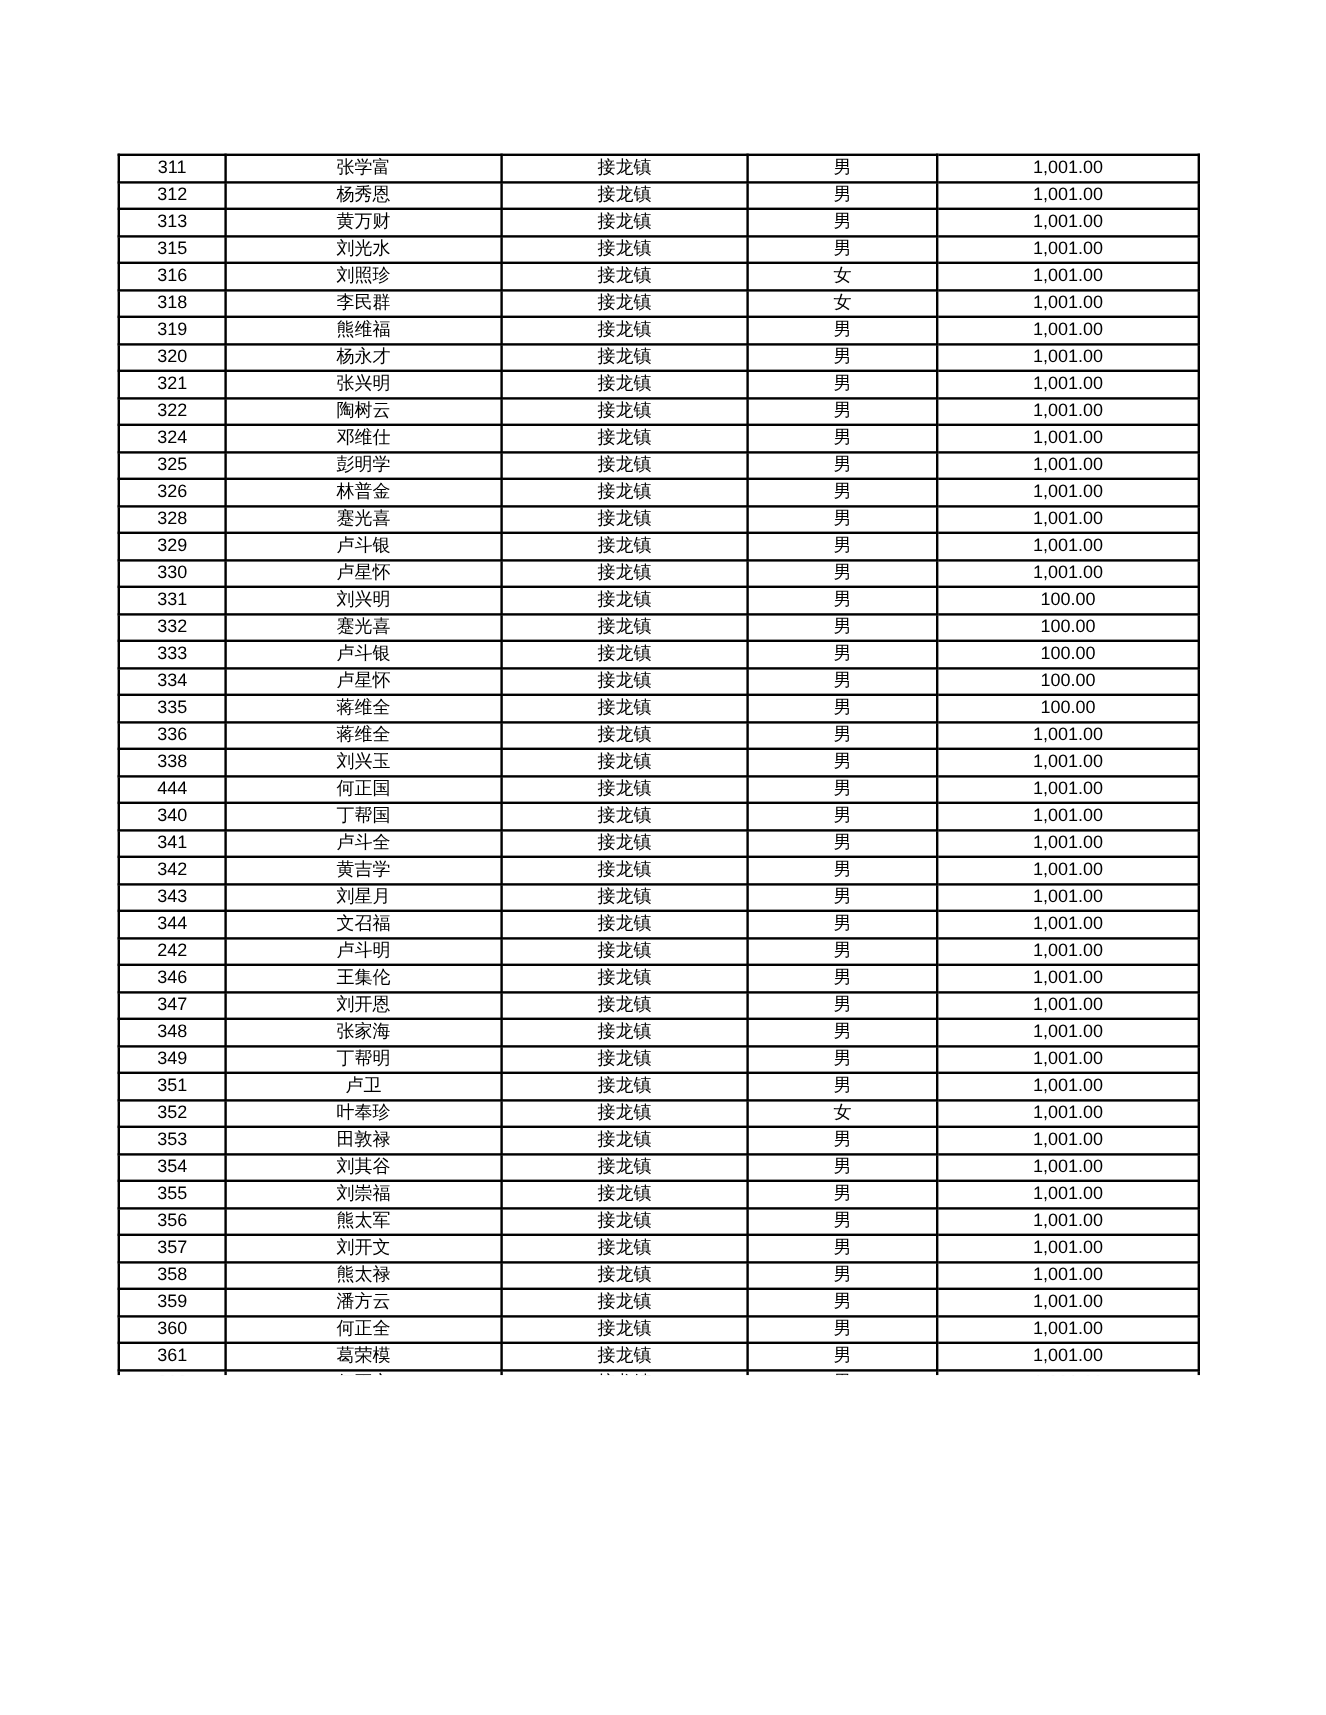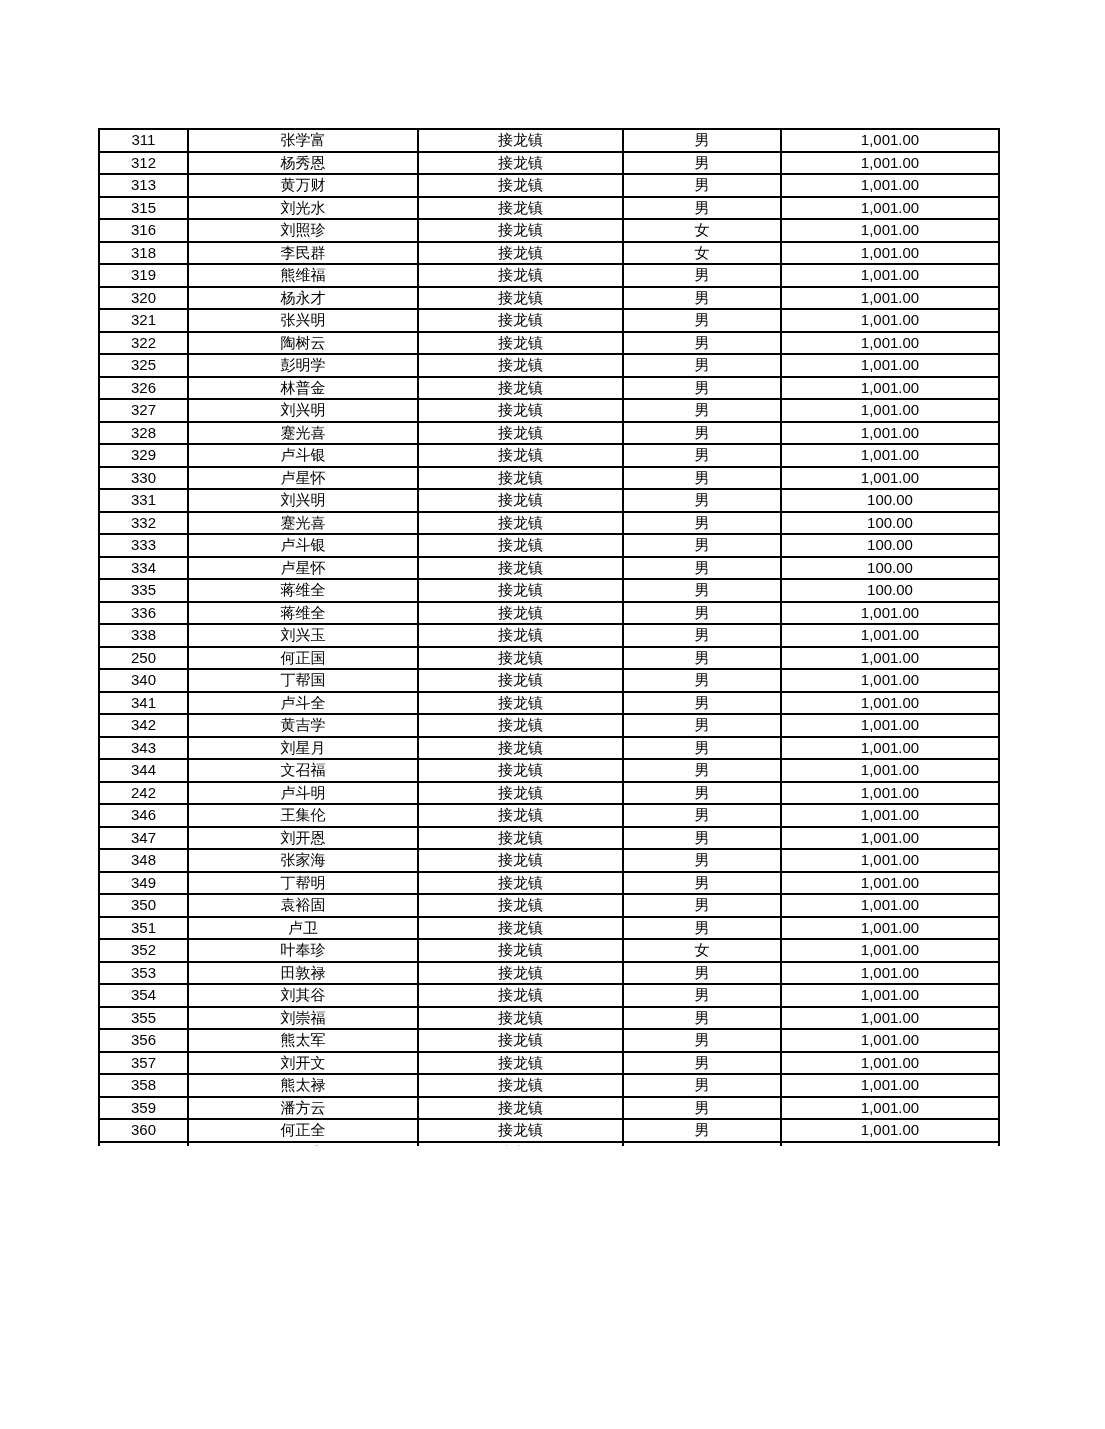--- a/index.html
+++ b/index.html
@@ -118,41 +118,41 @@
           <td>1,001.00</td>
         </tr>
         <tr>
           <td>322</td>
           <td>陶树云</td>
           <td>接龙镇</td>
           <td>男</td>
           <td>1,001.00</td>
         </tr>
         <tr>
+          <td>324</td>
+          <td>邓维仕</td>
+          <td>接龙镇</td>
+          <td>男</td>
+          <td>1,001.00</td>
+        </tr>
+        <tr>
           <td>325</td>
           <td>彭明学</td>
           <td>接龙镇</td>
           <td>男</td>
           <td>1,001.00</td>
         </tr>
         <tr>
           <td>326</td>
           <td>林普金</td>
           <td>接龙镇</td>
           <td>男</td>
           <td>1,001.00</td>
         </tr>
         <tr>
-          <td>327</td>
-          <td>刘兴明</td>
-          <td>接龙镇</td>
-          <td>男</td>
-          <td>1,001.00</td>
-        </tr>
-        <tr>
           <td>328</td>
           <td>蹇光喜</td>
           <td>接龙镇</td>
           <td>男</td>
           <td>1,001.00</td>
         </tr>
         <tr>
           <td>329</td>
           <td>卢斗银</td>
           <td>接龙镇</td>
@@ -209,21 +209,21 @@
           <td>1,001.00</td>
         </tr>
         <tr>
           <td>338</td>
           <td>刘兴玉</td>
           <td>接龙镇</td>
           <td>男</td>
           <td>1,001.00</td>
         </tr>
         <tr>
-          <td>250</td>
+          <td>444</td>
           <td>何正国</td>
           <td>接龙镇</td>
           <td>男</td>
           <td>1,001.00</td>
         </tr>
         <tr>
           <td>340</td>
           <td>丁帮国</td>
           <td>接龙镇</td>
           <td>男</td>
@@ -286,27 +286,20 @@
           <td>1,001.00</td>
         </tr>
         <tr>
           <td>349</td>
           <td>丁帮明</td>
           <td>接龙镇</td>
           <td>男</td>
           <td>1,001.00</td>
         </tr>
         <tr>
-          <td>350</td>
-          <td>袁裕固</td>
-          <td>接龙镇</td>
-          <td>男</td>
-          <td>1,001.00</td>
-        </tr>
-        <tr>
           <td>351</td>
           <td>卢卫</td>
           <td>接龙镇</td>
           <td>男</td>
           <td>1,001.00</td>
         </tr>
         <tr>
           <td>352</td>
           <td>叶奉珍</td>
           <td>接龙镇</td>
@@ -358,20 +351,27 @@
         <tr>
           <td>359</td>
           <td>潘方云</td>
           <td>接龙镇</td>
           <td>男</td>
           <td>1,001.00</td>
         </tr>
         <tr>
           <td>360</td>
           <td>何正全</td>
+          <td>接龙镇</td>
+          <td>男</td>
+          <td>1,001.00</td>
+        </tr>
+        <tr>
+          <td>361</td>
+          <td>葛荣模</td>
           <td>接龙镇</td>
           <td>男</td>
           <td>1,001.00</td>
         </tr>
         <tr>
           <td>362</td>
           <td>何正六</td>
           <td>接龙镇</td>
           <td>男</td>
           <td>1,001.00</td>

